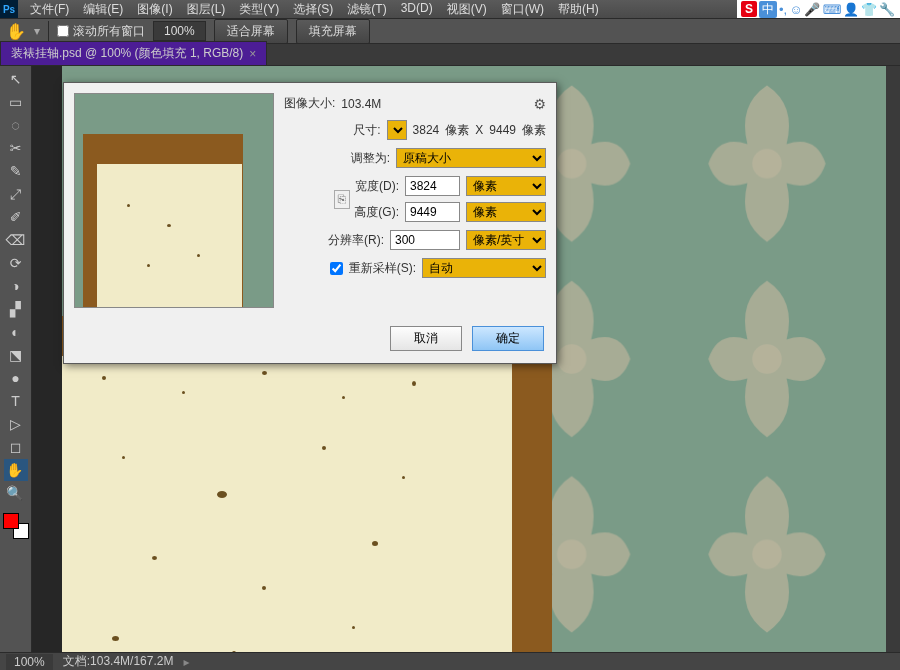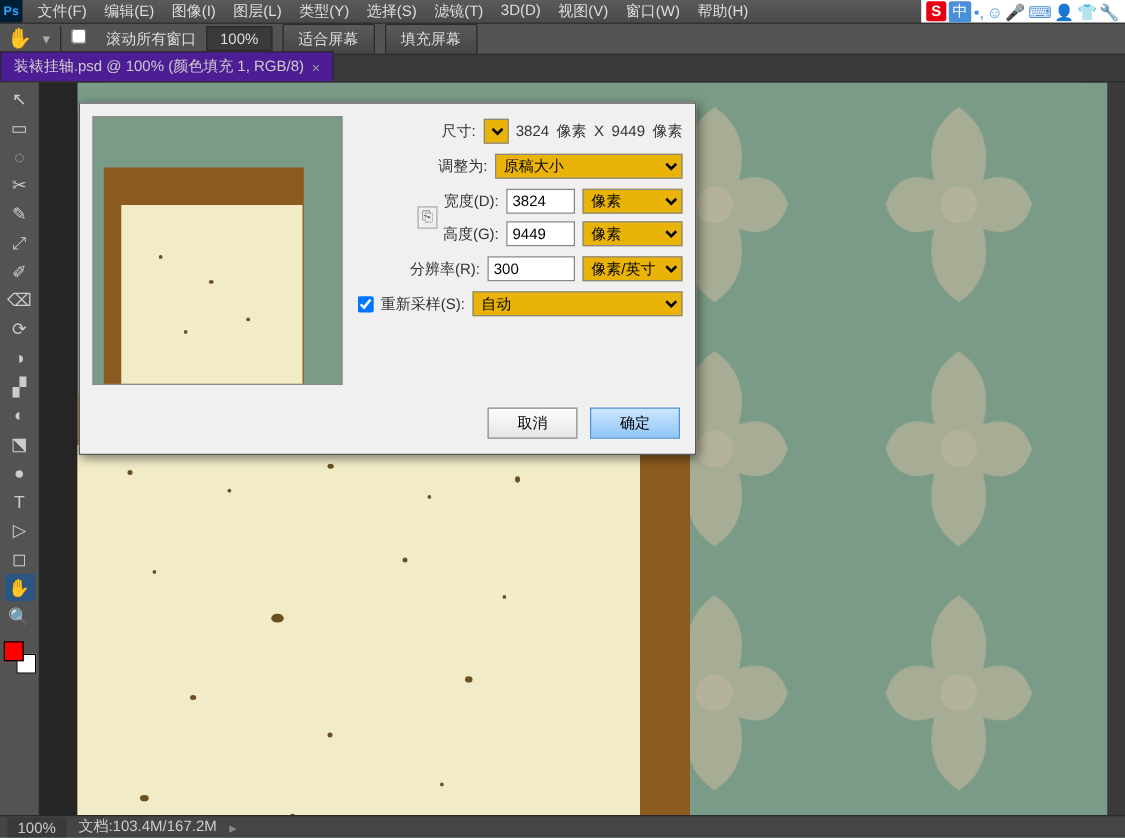--- a/index.html
+++ b/index.html
@@ -10,21 +10,21 @@
 .menubar { flex: 1; display: flex; gap: 2px; padding-left: 6px; }
 .menubar span { color: #ddd; padding: 2px 6px; cursor: default; }
 .ime-bar { background: #fff; display: flex; align-items: center; gap: 2px; padding: 0 4px; height: 18px; }
 .ime-s { width: 16px; height: 16px; background: #e60012; color: #fff; display: flex; align-items: center; justify-content: center; font-weight: bold; border-radius: 2px; }
 .ime-cn { background: #4a90d9; color: #fff; padding: 0 3px; border-radius: 2px; }
 .ime-icon { color: #4a90d9; font-size: 13px; }
 
 .optbar { height: 26px; background: #535353; border-top: 1px solid #2a2a2a; border-bottom: 1px solid #2a2a2a; display: flex; align-items: center; padding: 0 6px; gap: 8px; }
 .hand-icon { color: #ddd; font-size: 16px; }
 .optsep { width: 1px; height: 20px; background: #2a2a2a; }
-.chk { display: flex; align-items: flex-start; gap: 16px; color: #ddd; }
+.chk { display: flex; align-items: center; gap: 4px; color: #ddd; }
 .chk input { width: 12px; height: 12px; }
 .zoom-box { background: #3a3a3a; border: 1px solid #2a2a2a; color: #ddd; padding: 2px 10px; }
 .opt-btn { background: linear-gradient(#5a5a5a,#454545); border: 1px solid #2a2a2a; color: #ddd; padding: 3px 12px; border-radius: 2px; }
 
 .tabbar { height: 22px; background: #3a3a3a; display: flex; align-items: flex-end; border-bottom: 1px solid #2a2a2a; }
 .doc-tab { background: #4c1d95; color: #ccc; padding: 3px 10px; border: 1px solid #2a2a2a; border-bottom: none; display: flex; gap: 6px; align-items: center; }
 .tab-x { color: #999; }
 
 .workspace { position: absolute; left: 0; top: 66px; right: 0; bottom: 18px; display: flex; }
 .toolbar { width: 32px; background: #535353; border-right: 1px solid #2a2a2a; display: flex; flex-direction: column; align-items: center; padding-top: 2px; gap: 1px; position: relative; }
@@ -196,20 +196,26 @@
       <div class="prev-frame"></div>
       <div class="prev-paper">
         <div class="prev-speck" style="left:30px;top:40px;width:3px;height:3px"></div>
         <div class="prev-speck" style="left:70px;top:60px;width:4px;height:3px"></div>
         <div class="prev-speck" style="left:50px;top:100px;width:3px;height:3px"></div>
         <div class="prev-speck" style="left:100px;top:90px;width:3px;height:3px"></div>
       </div>
     </div>
     <div class="form">
       <div class="form-row">
+        <span class="lbl">图像大小:</span>
+        <span class="lbl">103.4M</span>
+        <span style="flex:1"></span>
+        <span class="gear">⚙</span>
+      </div>
+      <div class="form-row">
         <span class="lbl">尺寸:</span>
         <select style="width:20px"></select>
         <span class="lbl">3824</span>
         <span class="lbl">像素</span>
         <span class="lbl">X</span>
         <span class="lbl">9449</span>
         <span class="lbl">像素</span>
       </div>
       <div class="form-row">
         <span class="lbl">调整为:</span>
@@ -231,21 +237,21 @@
         </div>
       </div>
       <div class="form-row">
         <span class="lbl">分辨率(R):</span>
         <input type="text" style="width: 70px;" value="300">
         <select style="width:80px"><option>像素/英寸</option></select>
       </div>
       <div class="form-row">
         <input type="checkbox" checked="" style="">
         <span class="lbl">重新采样(S):</span>
-        <select style="width:168px"><option>自动</option></select>
+        <select style="width:124px"><option>自动</option></select>
       </div>
     </div>
   </div>
   <div class="dlg-btns">
     <div class="dlg-btn">取消</div>
     <div class="dlg-btn primary">确定</div>
   </div>
 </div>
 
 </body></html>

